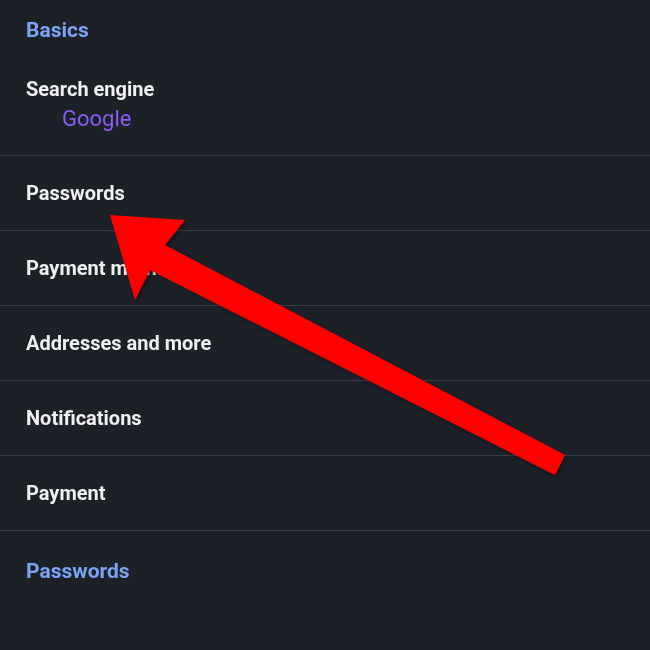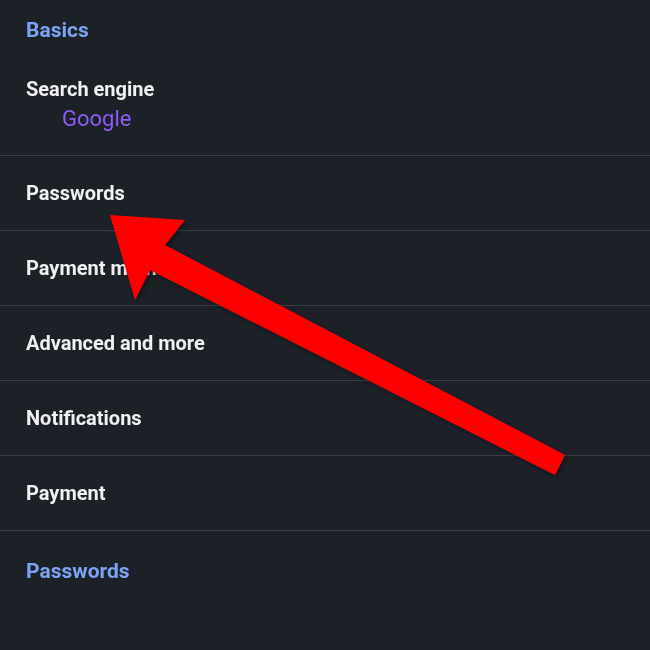--- a/index.html
+++ b/index.html
@@ -64,21 +64,21 @@
 
 <div class="list-item">
   <div class="item-title">Passwords</div>
 </div>
 
 <div class="list-item">
   <div class="item-title">Payment methods</div>
 </div>
 
 <div class="list-item">
-  <div class="item-title">Advanced and more</div>
+  <div class="item-title">Addresses and more</div>
 </div>
 
 <div class="list-item">
   <div class="item-title">Notifications</div>
 </div>
 
 <div class="list-item">
   <div class="item-title">Payment</div>
 </div>
 

